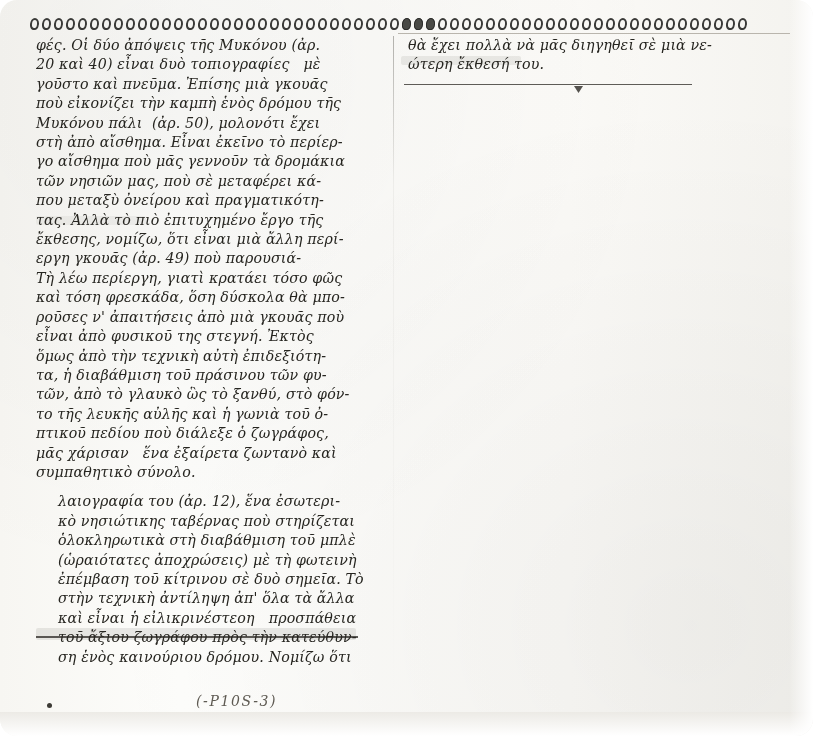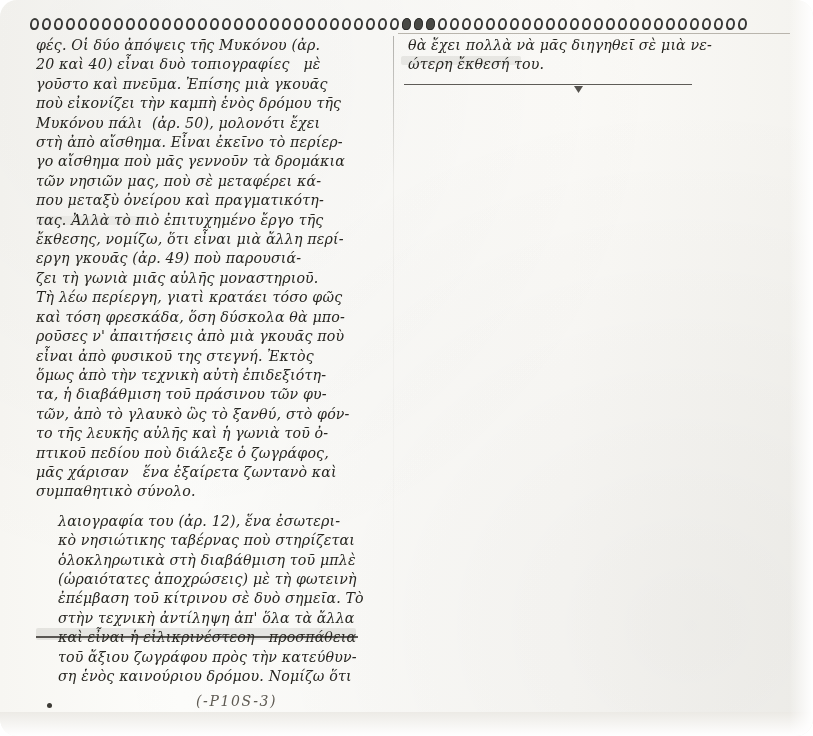--- a/index.html
+++ b/index.html
@@ -261,21 +261,20 @@
       <span class="ln">γοῦστο καὶ πνεῦμα. Ἐπίσης μιὰ γκουᾶς</span>
       <span class="ln">ποὺ εἰκονίζει τὴν καμπὴ ἑνὸς δρόμου τῆς</span>
       <span class="ln">Μυκόνου πάλι  (ἀρ. 50), μολονότι ἔχει</span>
       <span class="ln">στὴ ἀπὸ αἴσθημα. Εἶναι ἐκεῖνο τὸ περίερ-</span>
       <span class="ln">γο αἴσθημα ποὺ μᾶς γεννοῦν τὰ δρομάκια</span>
       <span class="ln">τῶν νησιῶν μας, ποὺ σὲ μεταφέρει κά-</span>
       <span class="ln">που μεταξὺ ὀνείρου καὶ πραγματικότη-</span>
       <span class="ln">τας. Ἀλλὰ τὸ πιὸ ἐπιτυχημένο ἔργο τῆς</span>
       <span class="ln">ἔκθεσης, νομίζω, ὅτι εἶναι μιὰ ἄλλη περί-</span>
       <span class="ln">εργη γκουᾶς (ἀρ. 49) ποὺ παρουσιά-</span>
-      <span class="ln">ζει τὴ γωνιὰ μιᾶς αὐλῆς μοναστηριοῦ.</span>
       <span class="ln">Τὴ λέω περίεργη, γιατὶ κρατάει τόσο φῶς</span>
       <span class="ln">καὶ τόση φρεσκάδα, ὅση δύσκολα θὰ μπο-</span>
       <span class="ln">ροῦσες ν' ἀπαιτήσεις ἀπὸ μιὰ γκουᾶς ποὺ</span>
       <span class="ln">εἶναι ἀπὸ φυσικοῦ της στεγνή. Ἐκτὸς</span>
       <span class="ln">ὅμως ἀπὸ τὴν τεχνικὴ αὐτὴ ἐπιδεξιότη-</span>
       <span class="ln">τα, ἡ διαβάθμιση τοῦ πράσινου τῶν φυ-</span>
       <span class="ln">τῶν, ἀπὸ τὸ γλαυκὸ ὣς τὸ ξανθύ, στὸ φόν-</span>
       <span class="ln">το τῆς λευκῆς αὐλῆς καὶ ἡ γωνιὰ τοῦ ὀ-</span>
       <span class="ln">πτικοῦ πεδίου ποὺ διάλεξε ὁ ζωγράφος,</span>
       <span class="ln">μᾶς χάρισαν   ἕνα ἐξαίρετα ζωντανὸ καὶ</span>

